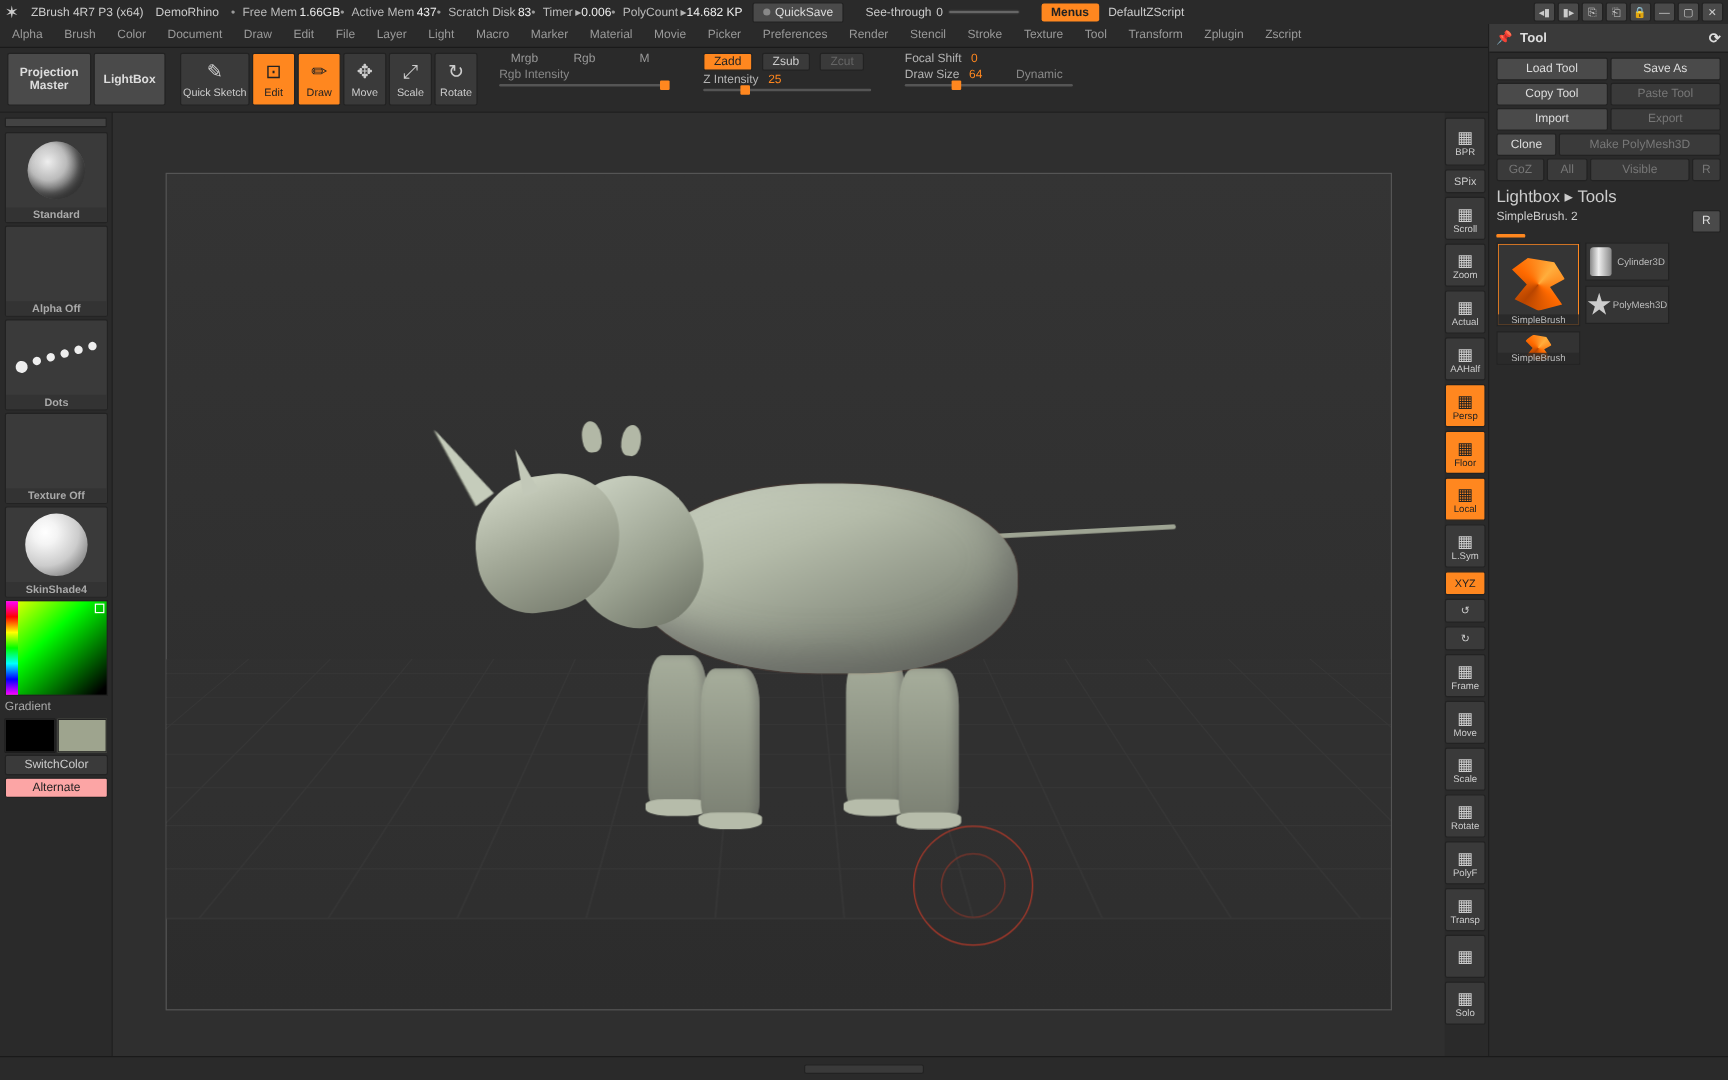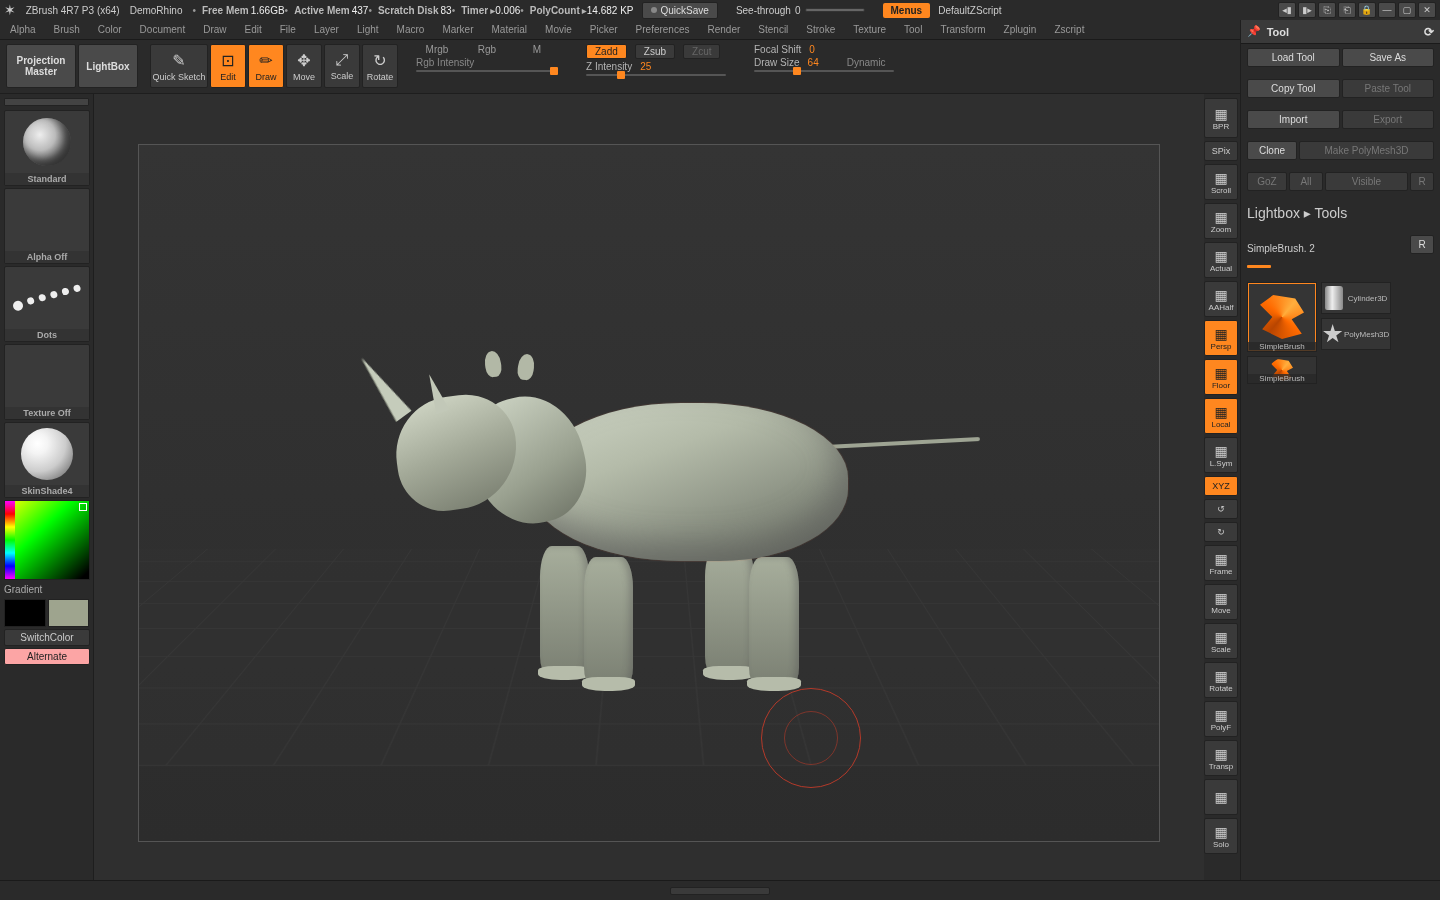--- a/index.html
+++ b/index.html
@@ -20,21 +20,21 @@
     align-items: center;
     padding: 0 4px;
     position: relative;
   }
   .topbar .title-seg {
     color: #ccc;
     font-size: 10px;
     margin-right: 10px;
   }
   .topbar .dot { color:#999; margin-right:6px; }
-  .stat-label { color:#bbb; margin-right:2px;font-weight:bold;}
+  .stat-label { color:#bbb; margin-right:2px;}
   .stat-value { color:#eee;}
   .topbar-right { position:absolute; right:4px; display:flex; gap:2px; align-items:center; }
   .topbtn {
     width:18px; height:16px;
     background:#4a4a4a;
     border:1px solid #222;
     border-radius:2px;
     display:flex;align-items:center;justify-content:center;
     color:#ccc;
     font-size:9px;
@@ -248,21 +248,21 @@
     position:absolute;right:0;top:20px;width:200px;bottom:0;
     background:#2a2a2a;border-left:1px solid #1e1e1e;
   }
   .toolpanel .hdr{
     height:24px;background:#3a3a3a;display:flex;align-items:center;
     padding:0 6px;color:#ddd;font-size:11px;font-weight:bold;
     border-bottom:1px solid #1a1a1a;
   }
   .toolpanel .hdr .ic{margin-right:6px;}
   .toolpanel .hdr .refresh{margin-left:auto;font-size:12px;}
-  .tool-body{padding:4px 6px;display:flex;flex-direction:column;gap:12px;}
+  .tool-body{padding:4px 6px;display:flex;flex-direction:column;gap:2px;}
   .btn-row{display:flex;gap:2px;}
   .tbtn{
     flex:1;background:#4a4a4a;color:#ddd;font-size:10px;text-align:center;
     padding:3px 0;border:1px solid #222;border-radius:2px;
   }
   .tbtn.dim{color:#777;background:#3a3a3a;}
   .tbtn.tiny{flex:0 0 24px;}
   .crumb{color:#ccc;font-size:14px;padding:2px 0;}
   .tool-thumbs{display:flex;gap:4px;margin-top:2px;}
   .tool-thumb{
@@ -609,21 +609,21 @@
       <div class="tbtn" style="flex:0 0 50px">Clone</div>
       <div class="tbtn dim">Make PolyMesh3D</div>
     </div>
     <div class="btn-row">
       <div class="tbtn dim" style="flex:0 0 40px">GoZ</div>
       <div class="tbtn dim" style="flex:0 0 34px">All</div>
       <div class="tbtn dim">Visible</div>
       <div class="tbtn dim tiny">R</div>
     </div>
     <div class="crumb">Lightbox ▸ Tools</div>
-    <div class="btn-row" style="align-items:flex-end">
+    <div class="btn-row" style="align-items:flex-start">
       <div style="flex:1;font-size:10px;color:#ccc">SimpleBrush. 2</div>
       <div class="tbtn tiny">R</div>
     </div>
     <div style="height:3px;background:#ff871f;width:24px;border-radius:1px;margin-top:-1px"></div>
     <div class="tool-thumbs">
       <div>
         <div class="tool-thumb sel">
           <div class="s-shape"></div>
           <div class="tl">SimpleBrush</div>
         </div>

